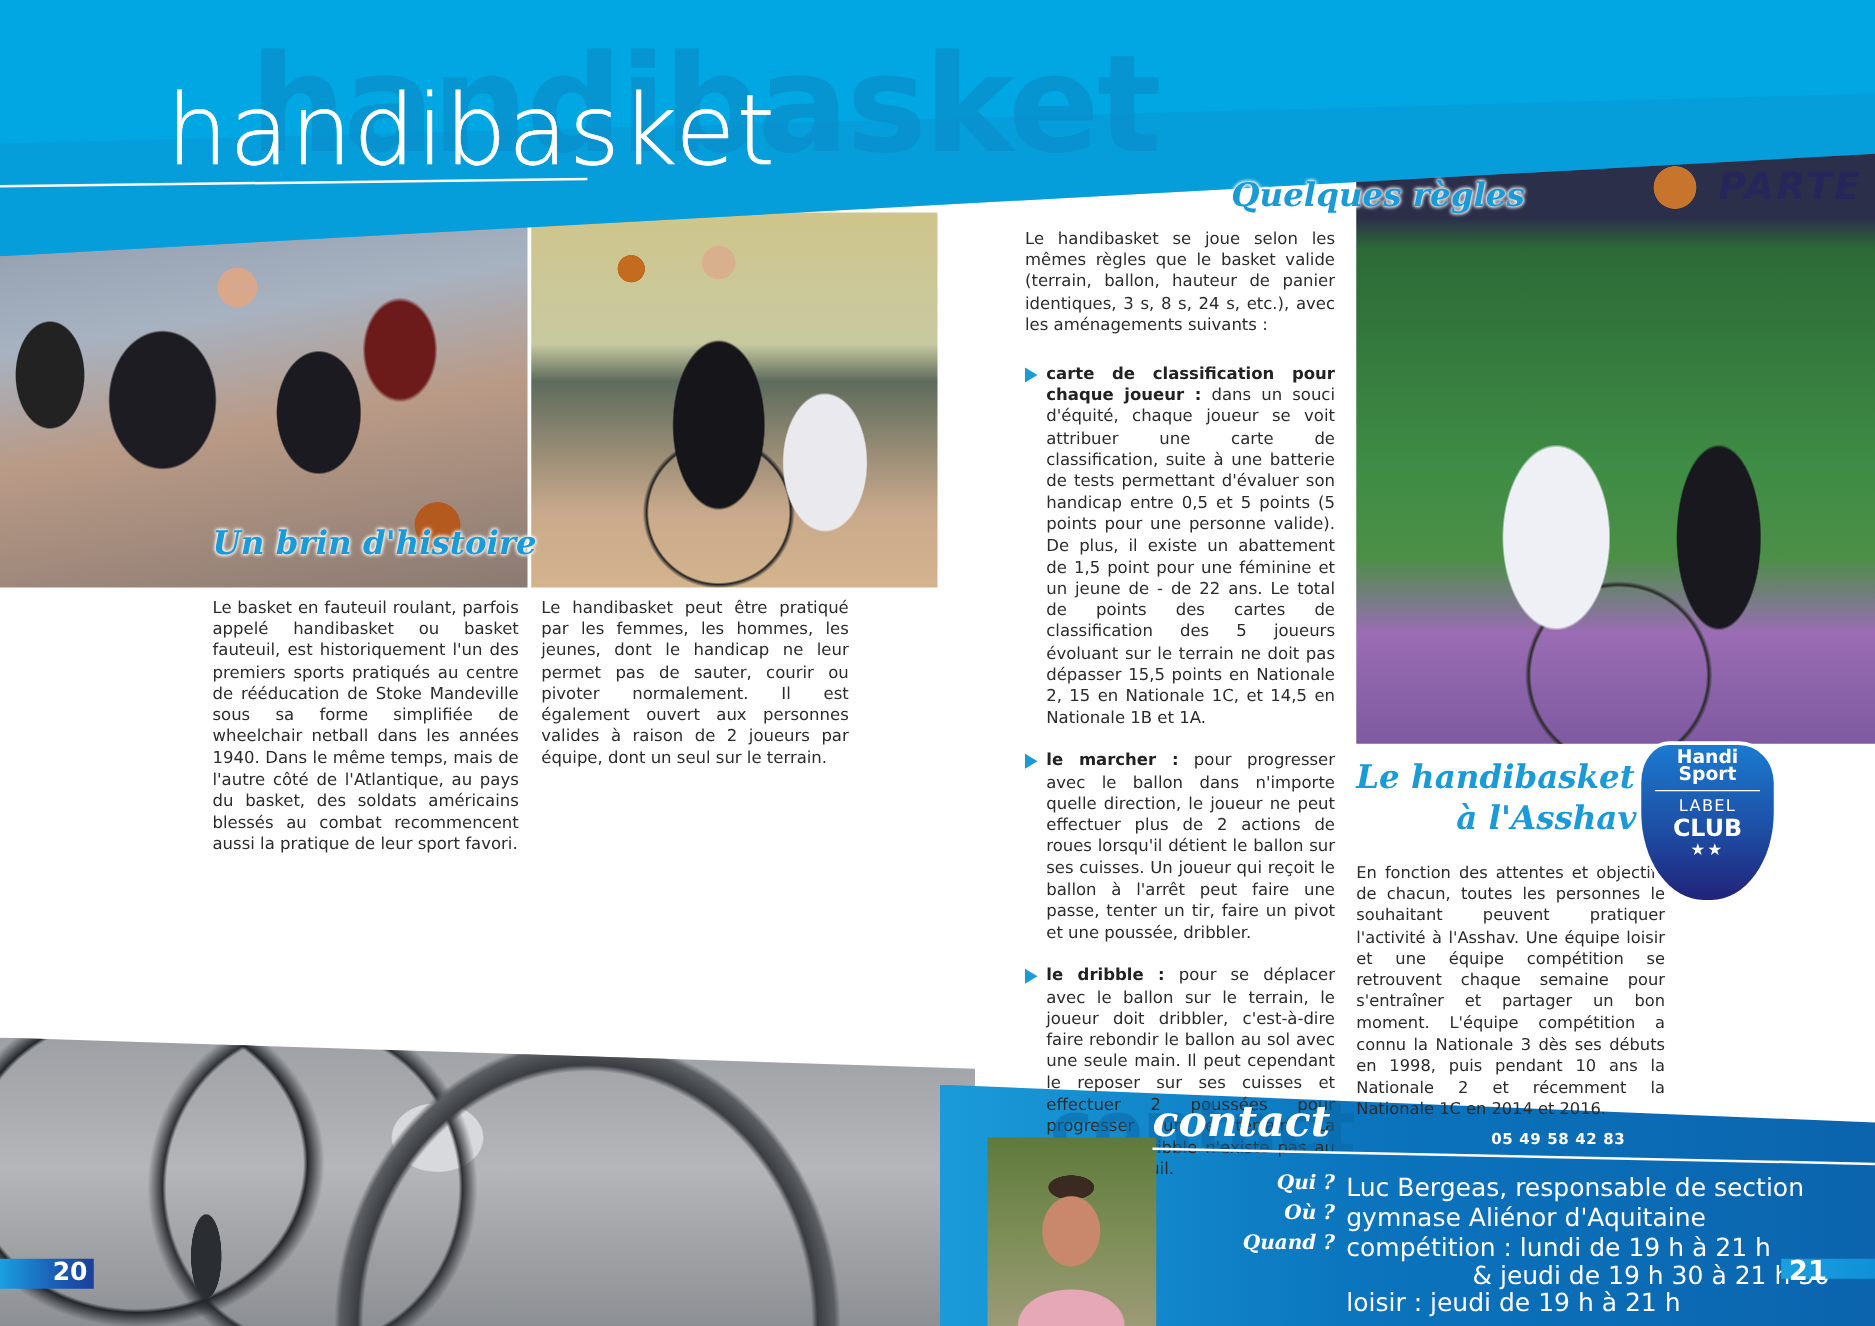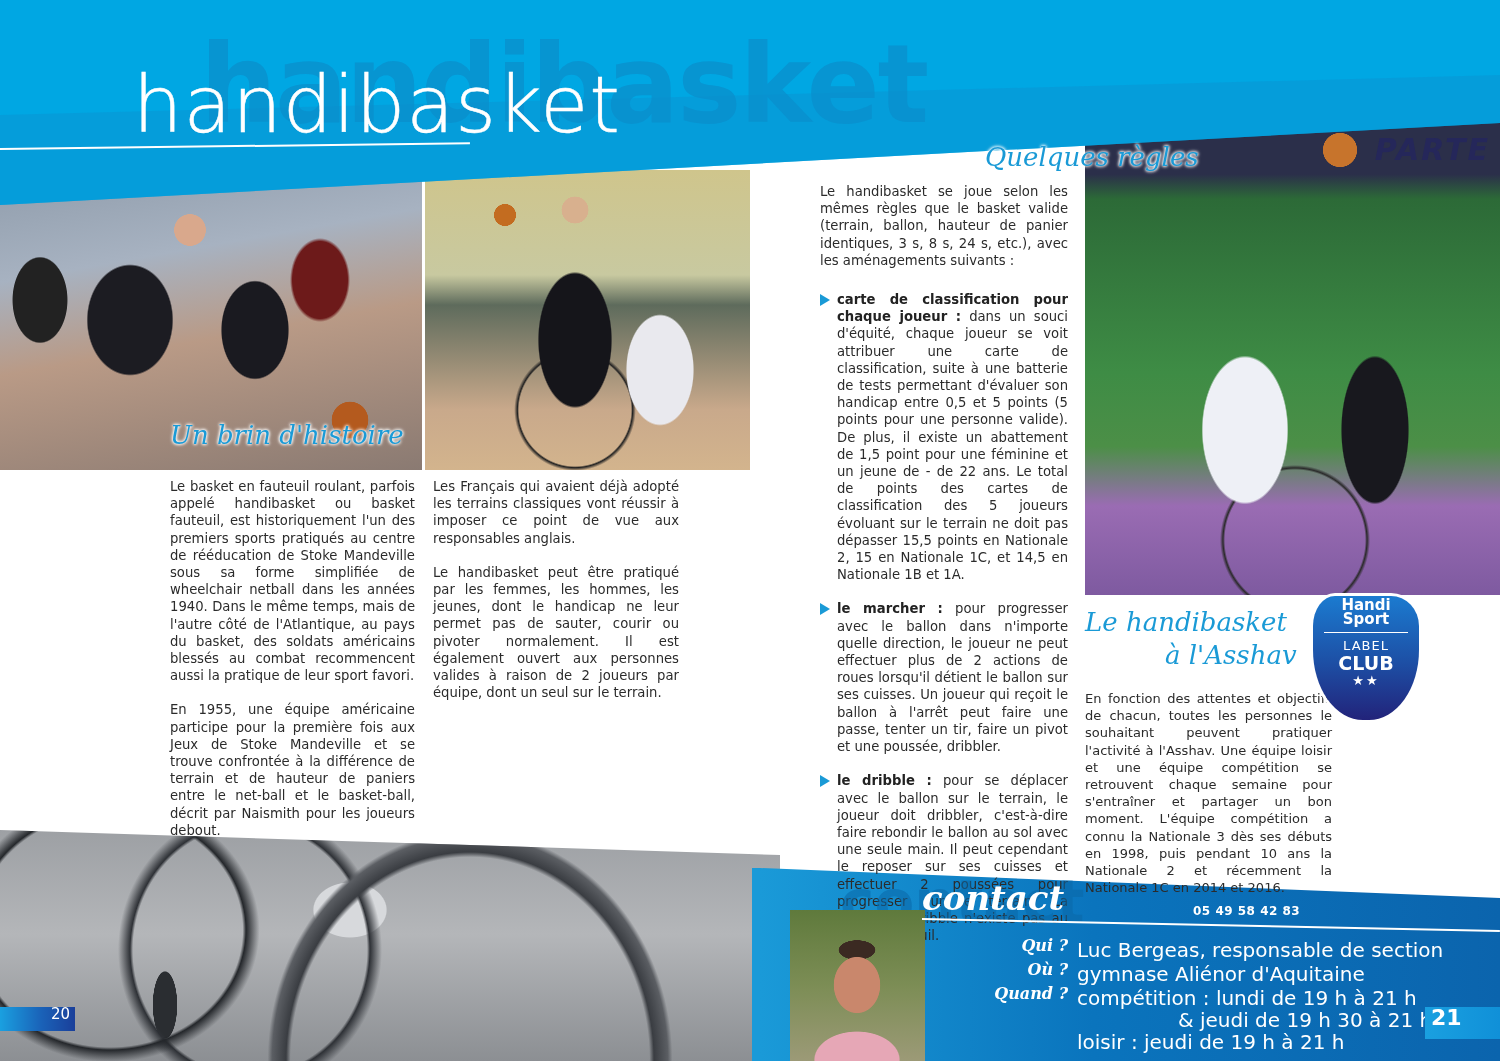--- a/index.html
+++ b/index.html
@@ -60,21 +60,21 @@
       radial-gradient(ellipse 60px 45px at 350px 80px, #d7d9dc 60%, transparent 62%),
       linear-gradient(180deg, #9da0a4 0%, #b4b6b9 45%, #8c8f93 100%); }
   .ph5 { left: 790px; top: 910px; width: 135px; height: 151px;
     background:
       radial-gradient(ellipse 38px 46px at 67px 75px, #c9876c 60%, transparent 62%),
       radial-gradient(ellipse 60px 40px at 67px 150px, #e6a7b6 70%, transparent 72%),
       radial-gradient(ellipse 30px 16px at 67px 40px, #3b2a22 60%, transparent 62%),
       linear-gradient(180deg, #5f7a3c 0%, #7c8d55 50%, #9c9a77 100%); }
 
   
-  .script { position: absolute; font-family: "DejaVu Serif", serif; font-style: italic; font-weight: normal;
+  .script { position: absolute; font-family: "DejaVu Serif", serif; font-style: italic; font-weight: bold;
     color: #1a9ad6; text-shadow: 0 0 3px #fff, 0 0 3px #fff, 0 0 4px #fff; letter-spacing: 0; z-index: 6; }
   .h-histoire { left: 170px; top: 420px; font-size: 26px; }
   .h-regles { left: 985px; top: 142px; font-size: 26px; }
   .h-asshav1 { left: 1085px; top: 607px; font-size: 26px; }
   .h-asshav2 { left: 1165px; top: 640px; font-size: 26px; }
 
   
   .col { position: absolute; font-size: 13.2px; line-height: 17.2px; text-align: justify;
     color: #2b2b2b; font-family: "DejaVu Sans", sans-serif; z-index: 5; }
   .col p { margin-bottom: 17px; }
@@ -111,22 +111,22 @@
   .phone { position: absolute; left: 1193px; top: 904px; font-weight: bold; font-size: 12px; color: #fff;
     letter-spacing: .5px; z-index: 6; }
   .ct { position: absolute; z-index: 6; color: #fff; font-size: 20px; }
   .ct-q { font-family: "DejaVu Serif", serif; font-style: italic; font-weight: bold; font-size: 16px;
     text-align: right; width: 150px; left: 918px; }
   .ct-v { left: 1077px; }
 
   
   .pn-left { position: absolute; left: 0; top: 1007px; width: 75px; height: 24px; z-index: 6;
     background: linear-gradient(90deg, #1aa0e0 0%, #1a62b8 55%, #1a3f9a 100%); }
-  .pn-left span { position: absolute; right: 5px; top: -2px; font-weight: normal; font-size: 15px; color: #fff; text-align: center; }
-  .pn-right { position: absolute; left: 1425px; top: 1007px; width: 75px; height: 32px; z-index: 6;
+  .pn-left span { position: absolute; right: 5px; top: -2px; font-weight: bold; font-size: 20px; color: #fff; text-align: center; }
+  .pn-right { position: absolute; left: 1425px; top: 1007px; width: 75px; height: 16px; z-index: 6;
     background: linear-gradient(90deg, #1aa0e0 0%, #1090d8 100%); }
   .pn-right span { position: absolute; left: 6px; top: -2px; font-weight: bold; font-size: 22px; color: #fff; }
   .right-edge { position: absolute; left: 752px; top: 868px; width: 8px; height: 193px; background: #1a9ad8; z-index: 5; }
 </style>
 </head>
 <body>
 
 <div class="hdr-band"></div>
 <div class="hdr-band-shade"></div>
 <div class="hdr-ghost">handibasket</div>
@@ -137,24 +137,22 @@
 <div class="photo ph2"></div>
 <div class="photo ph3">
   <span class="ph3-sign">PARTE</span>
 </div>
 <div class="photo ph4"></div>
 
 <div class="script h-histoire">Un brin d'histoire</div>
 
 <div class="col c1">
   <p>Le basket en fauteuil roulant, parfois appelé handibasket ou basket fauteuil, est historiquement l'un des premiers sports pratiqués au centre de rééducation de Stoke Mandeville sous sa forme simplifiée de wheelchair netball dans les années 1940. Dans le même temps, mais de l'autre côté de l'Atlantique, au pays du basket, des soldats américains blessés au combat recommencent aussi la pratique de leur sport favori.</p>
-  <p>En 1955, une équipe américaine participe pour la première fois aux Jeux de Stoke Mandeville et se trouve confrontée à la différence de terrain et de hauteur de paniers entre le net-ball et le basket-ball, décrit par Naismith pour les joueurs debout.</p>
 </div>
 <div class="col c2">
-  <p>Les Français qui avaient déjà adopté les terrains classiques vont réussir à imposer ce point de vue aux responsables anglais.</p>
   <p>Le handibasket peut être pratiqué par les femmes, les hommes, les jeunes, dont le handicap ne leur permet pas de sauter, courir ou pivoter normalement. Il est également ouvert aux personnes valides à raison de 2 joueurs par équipe, dont un seul sur le terrain.</p>
 </div>
 
 <div class="script h-regles">Quelques règles</div>
 <div class="col c3">
   <p style="margin-bottom:22px">Le handibasket se joue selon les mêmes règles que le basket valide (terrain, ballon, hauteur de panier identiques, 3 s, 8 s, 24 s, etc.), avec les aménagements suivants :</p>
   <div class="rule">
     <span class="tri"></span>
     <b>carte de classification pour chaque joueur :</b><span> dans un souci d'équité, chaque joueur se voit attribuer une carte de classification, suite à une batterie de tests permettant d'évaluer son handicap entre 0,5 et 5 points (5 points pour une personne valide). De plus, il existe un abattement de 1,5 point pour une féminine et un jeune de - de 22 ans. Le total de points des cartes de classification des 5 joueurs évoluant sur le terrain ne doit pas dépasser 15,5 points en Nationale 2, 15 en Nationale 1C, et 14,5 en Nationale 1B et 1A.</span>
   </div>

